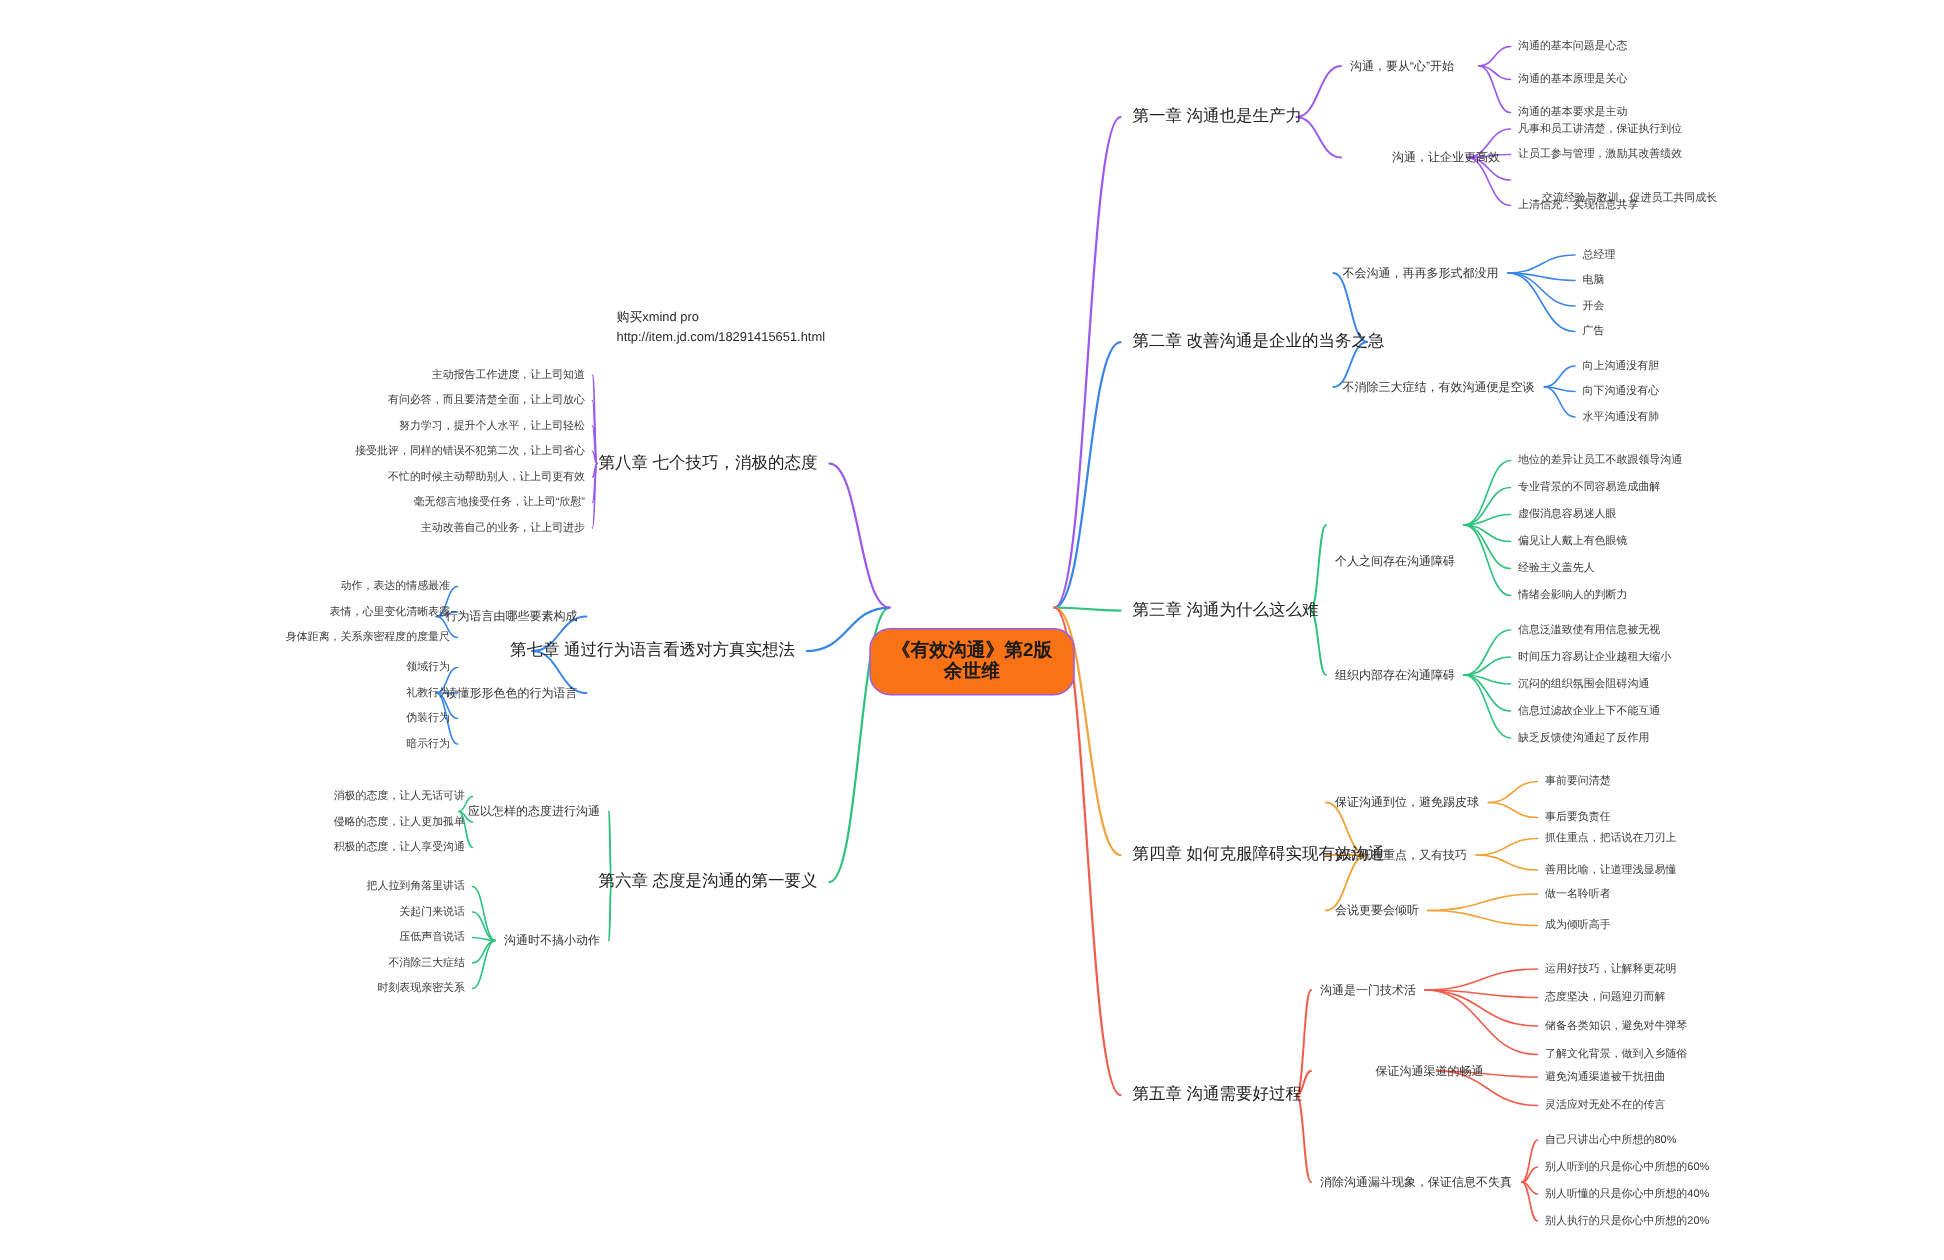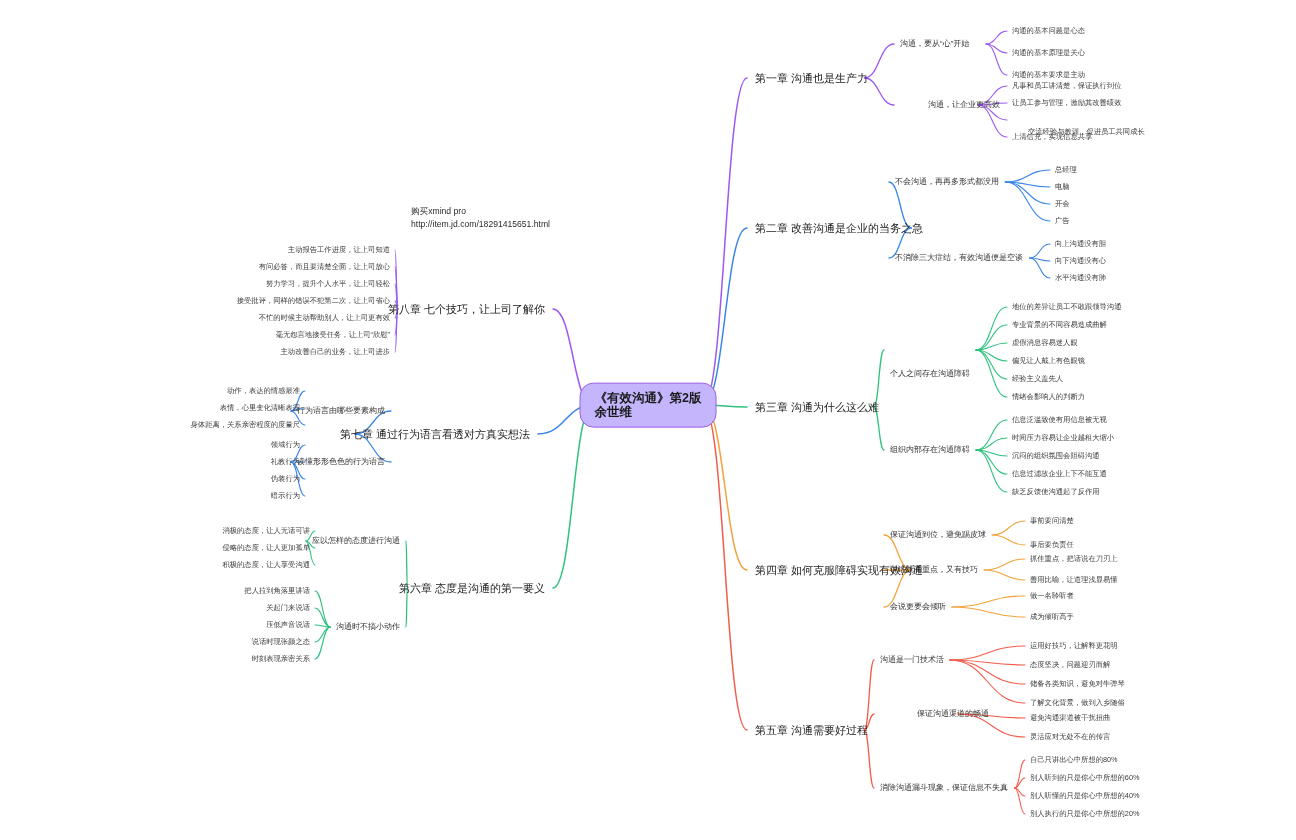--- a/index.html
+++ b/index.html
@@ -8,23 +8,24 @@
     font-family:"Liberation Sans","DejaVu Sans",sans-serif;
     color:#2b2b2b;
   }
   #canvas{position:absolute;left:0;top:0;width:1296px;height:840px;}
   svg.links{position:absolute;left:0;top:0;width:1296px;height:840px;pointer-events:none;}
   .node{
     position:absolute;white-space:nowrap;line-height:1.15;
   }
   
   .t-root{
-    font-size:12.5px;font-weight:bold;color:#1a1a1a;text-align:left;
-    border:1.6px solid #9b5de5;border-radius:14px;background:#c4b5fd;
+    font-size:12.5px;font-weight:bold;color:#1a1a1a;text-align:center;
+    border:1.6px solid #9b5de5;border-radius:14px;background:#f97316;
     padding:7px 14px;
+    margin-top:36px;
   }
   .t-chapter{font-size:11px;color:#222;}
   .t-sub{font-size:8px;color:#333;}
   .t-leaf{font-size:7.3px;color:#3a3a3a;}
   .t-note{font-size:8.6px;color:#2b2b2b;line-height:1.5;}
   .anchor-left{transform:translate(0,-50%);}
   .anchor-right{transform:translate(-100%,-50%);}
   .anchor-center{transform:translate(-50%,-50%);}
 </style>
 </head>
@@ -185,33 +186,33 @@
       <div class="node t-leaf anchor-left" style="left: 1030px; top: 814px;">别人执行的只是你心中所想的20%</div>
       <div class="node t-chapter anchor-right" style="left: 545px; top: 588px;">第六章 态度是沟通的第一要义</div>
       <div class="node t-sub anchor-right" style="left: 400px; top: 541px;">应以怎样的态度进行沟通</div>
       <div class="node t-leaf anchor-right" style="left: 310px; top: 531px;">消极的态度，让人无话可讲</div>
       <div class="node t-leaf anchor-right" style="left: 310px; top: 548px;">侵略的态度，让人更加孤单</div>
       <div class="node t-leaf anchor-right" style="left: 310px; top: 565px;">积极的态度，让人享受沟通</div>
       <div class="node t-sub anchor-right" style="left: 400px; top: 627px;">沟通时不搞小动作</div>
       <div class="node t-leaf anchor-right" style="left: 310px; top: 591px;">把人拉到角落里讲话</div>
       <div class="node t-leaf anchor-right" style="left: 310px; top: 608px;">关起门来说话</div>
       <div class="node t-leaf anchor-right" style="left: 310px; top: 625px;">压低声音说话</div>
-      <div class="node t-leaf anchor-right" style="left: 310px; top: 642px;">说话时现张颜之态</div>
+      <div class="node t-leaf anchor-right" style="left: 310px; top: 642px;">不消除三大症结</div>
       <div class="node t-leaf anchor-right" style="left: 310px; top: 659px;">时刻表现亲密关系</div>
       <div class="node t-chapter anchor-right" style="left: 530px; top: 434px;">第七章 通过行为语言看透对方真实想法</div>
       <div class="node t-sub anchor-right" style="left: 385px; top: 411px;">行为语言由哪些要素构成</div>
       <div class="node t-leaf anchor-right" style="left: 300px; top: 391px;">动作，表达的情感最准</div>
       <div class="node t-leaf anchor-right" style="left: 300px; top: 408px;">表情，心里变化清晰表露</div>
       <div class="node t-leaf anchor-right" style="left: 300px; top: 425px;">身体距离，关系亲密程度的度量尺</div>
       <div class="node t-sub anchor-right" style="left: 385px; top: 462px;">读懂形形色色的行为语言</div>
       <div class="node t-leaf anchor-right" style="left: 300px; top: 445px;">领域行为</div>
       <div class="node t-leaf anchor-right" style="left: 300px; top: 462px;">礼教行为</div>
       <div class="node t-leaf anchor-right" style="left: 300px; top: 479px;">伪装行为</div>
       <div class="node t-leaf anchor-right" style="left: 300px; top: 496px;">暗示行为</div>
-      <div class="node t-chapter anchor-right" style="left: 545px; top: 309px;">第八章 七个技巧，让上司了解你</div>
+      <div class="node t-chapter anchor-right" style="left: 545px; top: 309px;">第八章 七个技巧，消极的态度</div>
       <div class="node t-leaf anchor-right" style="left: 390px; top: 250px;">主动报告工作进度，让上司知道</div>
       <div class="node t-leaf anchor-right" style="left: 390px; top: 267px;">有问必答，而且要清楚全面，让上司放心</div>
       <div class="node t-leaf anchor-right" style="left: 390px; top: 284px;">努力学习，提升个人水平，让上司轻松</div>
       <div class="node t-leaf anchor-right" style="left: 390px; top: 301px;">接受批评，同样的错误不犯第二次，让上司省心</div>
       <div class="node t-leaf anchor-right" style="left: 390px; top: 318px;">不忙的时候主动帮助别人，让上司更有效</div>
       <div class="node t-leaf anchor-right" style="left: 390px; top: 335px;">毫无怨言地接受任务，让上司“欣慰”</div>
       <div class="node t-leaf anchor-right" style="left: 390px; top: 352px;">主动改善自己的业务，让上司进步</div>
     </div>
 
   <div class="node t-note" id="note-node" style="left:411px;top:205px;">

